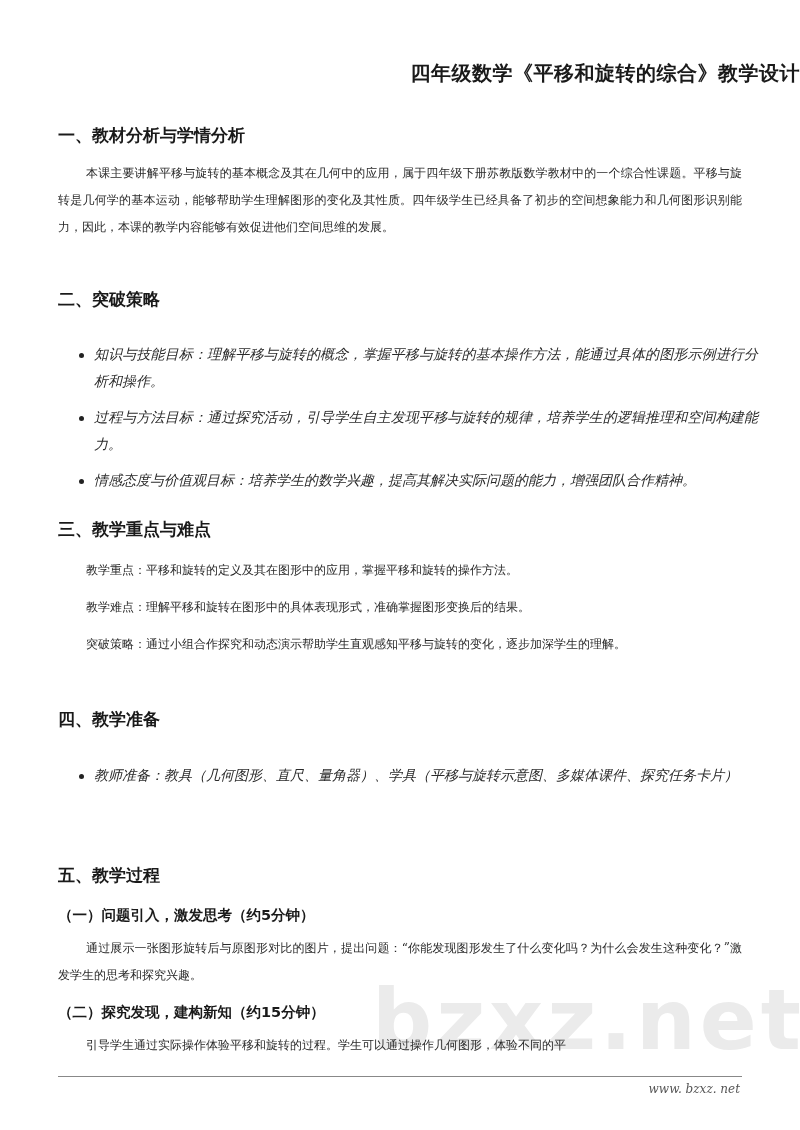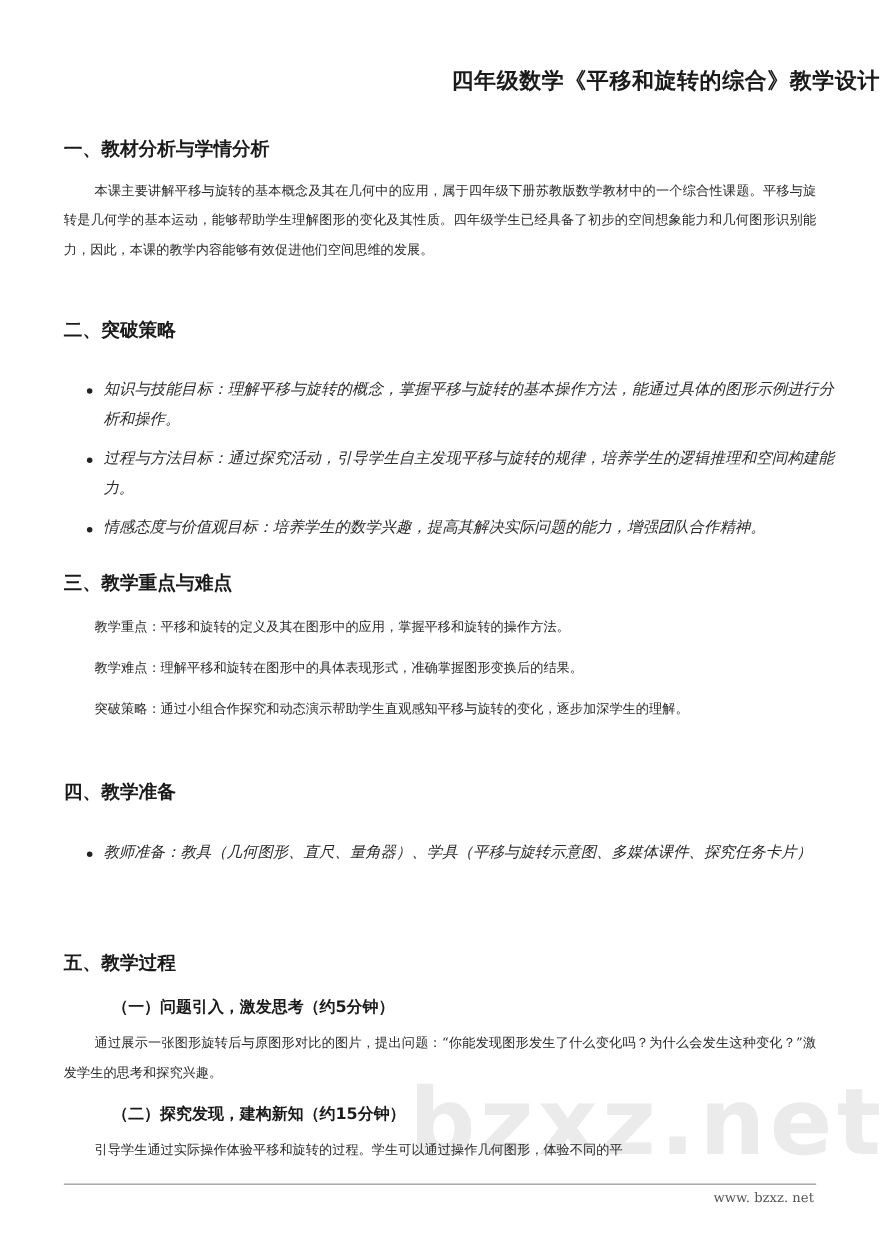--- a/index.html
+++ b/index.html
@@ -15,21 +15,21 @@
       font-size: 20px; font-weight: bold; color: #1a1a1a; letter-spacing: 0.5px;
     }
     .h2 {
       position: absolute; left: 58px;
       font-family: "DejaVu Sans", "Liberation Sans", sans-serif;
       font-size: 17px; font-weight: bold; color: #1a1a1a;
     }
     .h3 {
       position: absolute; left: 58px;
       font-family: "DejaVu Sans", "Liberation Sans", sans-serif;
-      font-size: 14.5px; font-weight: bold; color: #1a1a1a; margin-left: 44px;
+      font-size: 14.5px; font-weight: bold; color: #1a1a1a;
     }
     .para {
       position: absolute; left: 58px; width: 684px;
       font-size: 12px; line-height: 27px; text-indent: 28px;
       text-align: justify; color: #2a2a2a;
     }
     ul.bullets {
       position: absolute; left: 58px; width: 684px; margin: 16px; padding: 0; list-style: none; font-style: italic;
     }
     ul.bullets li {
@@ -48,21 +48,21 @@
       line-height: 1; z-index: 0;
     }
     .content { position: relative; z-index: 1; }
     .footer-rule {
       position: absolute; left: 58px; top: 1076px; width: 684px; height: 0;
       border-top: 1.5px solid #888;
     }
     .footer-url {
       position: absolute; right: 60px; top: 1082px;
       font-family: "DejaVu Serif", "Liberation Serif", serif;
-      font-size: 12px; color: #555;
+      font-style: italic; font-size: 12px; color: #555;
     }
   </style>
 </head>
 <body>
 
 <div class="page">
 
   <div class="watermark">bzxz.net</div>
 
   <div class="content">

